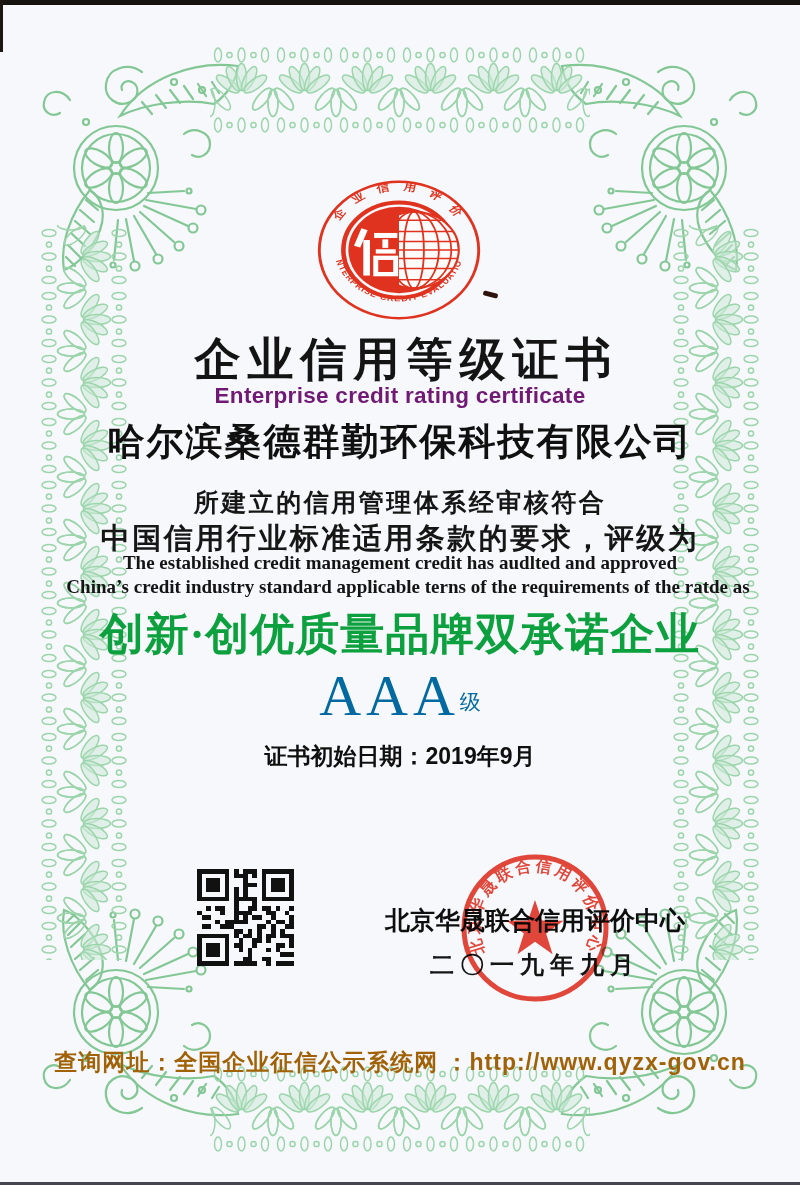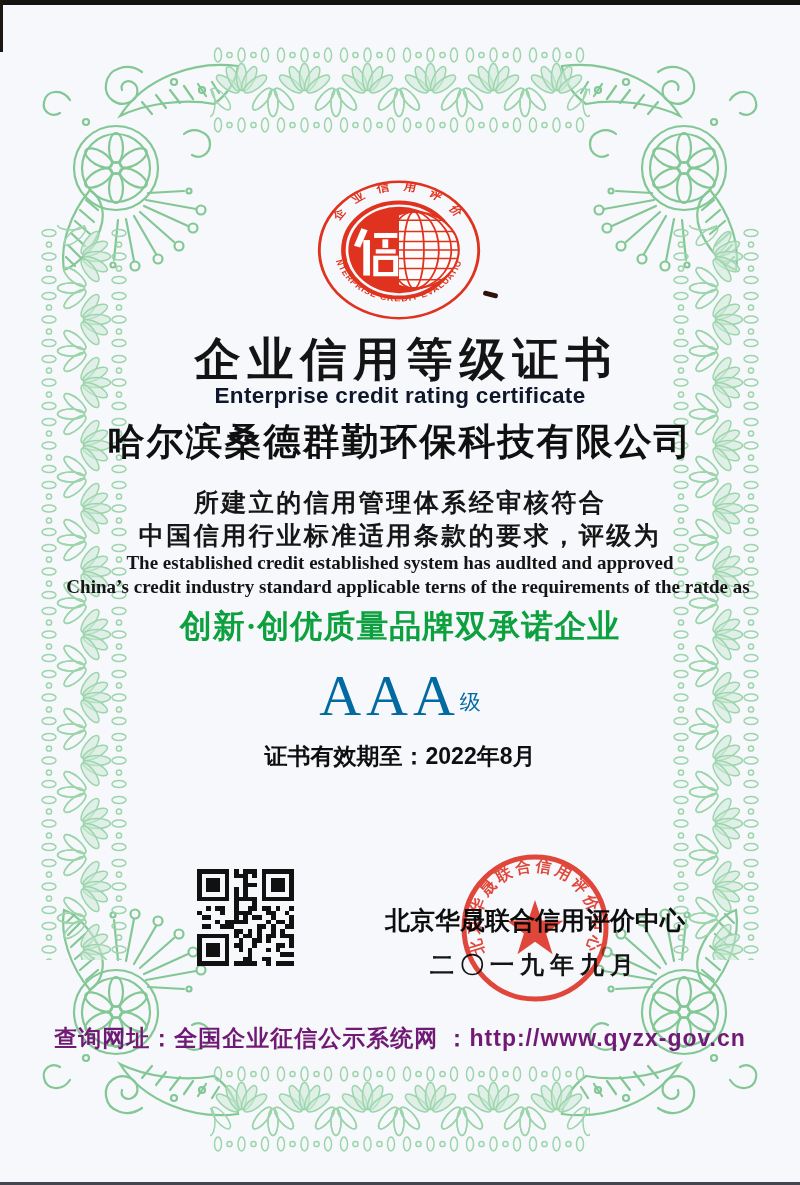--- a/index.html
+++ b/index.html
@@ -15,39 +15,39 @@
   
   .corner{left:24px;top:38px;width:236px;height:236px;}
   .corner.tr{left:auto;right:24px;transform:scaleX(-1);}
   .corner.bl{top:906px;transform:scaleY(-1);}
   .corner.br{left:auto;right:24px;top:906px;transform:scale(-1,-1);}
   .band-h{left:210px;width:380px;height:92px;overflow:hidden;}
   .band-v{width:92px;height:735px;top:225px;overflow:hidden;}
   .band-v svg{position:absolute;left:0;top:0;transform:rotate(90deg);transform-origin:46px 46px;}
   
   .title{top:329px;font-size:46px;font-weight:bold;letter-spacing:7px;padding-left:13px;color:#141414;}
-  .subtitle{top:383px;font-size:22.5px;font-weight:bold;letter-spacing:.3px;color:#0f172a;}
+  .subtitle{top:383px;font-size:22.5px;font-weight:bold;letter-spacing:.3px;color:#701a75;}
   .company{top:417px;font-size:37px;font-weight:bold;letter-spacing:2px;color:#101010;}
   .zh1{top:486px;font-size:25px;font-weight:bold;letter-spacing:2.5px;}
-  .zh2{top:519px;font-size:25px;font-weight:bold;letter-spacing:2.5px;}
+  .zh2{top:519px;font-size:29px;font-weight:bold;letter-spacing:2.5px;}
   .en{font-family:"Liberation Serif",serif;font-weight:bold;font-size:19px;color:#141414;}
   .en1{top:552px;} .en2{top:576px;margin-left:16px;}
-  .award{top:605px;font-family:"Liberation Serif",serif;font-weight:bold;font-size:32px;color:#0ca13e;letter-spacing:1px;}
+  .award{top:605px;font-family:"Liberation Serif",serif;font-weight:bold;font-size:44px;color:#0ca13e;letter-spacing:1px;}
   .grade-row{top:662px;font-family:"Liberation Serif",serif;color:#0369a1;}
   .grade{font-size:58px;letter-spacing:5px;}
   .grade-suffix{font-size:21px;vertical-align:6px;letter-spacing:0;}
   .dates{top:741px;left:0;right:0;display:flex;justify-content:center;}
   .dates-inner{font-size:23px;font-weight:bold;line-height:31px;text-align:left;color:#0f0f0f;}
   .qr{left:196px;top:869px;width:99px;height:97px;}
   .issuer-block{left:368px;top:904px;width:334px;text-align:center;z-index:2;}
   .issuer{font-size:25px;font-weight:bold;color:#0e0e0e;}
   .issue-date{margin-top:12px;font-family:"Liberation Serif",serif;font-weight:bold;font-size:24px;letter-spacing:6px;color:#141414;}
   .stamp{left:459px;top:852px;width:152px;height:152px;z-index:3;mix-blend-mode:multiply;opacity:.92;}
   .logo{left:316px;top:179px;width:166px;height:142px;}
-  .footer{top:1023px;font-size:23px;font-weight:bold;letter-spacing:1px;color:#701a75;z-index:2;}
+  .footer{top:1047px;font-size:23px;font-weight:bold;letter-spacing:1px;color:#a16207;z-index:2;}
   .defs-holder{position:absolute;width:0;height:0;overflow:hidden;}
 </style>
 </head>
 <body>
 
 <div class="page">
 
   <svg class="defs-holder" aria-hidden="true">
     <defs>
       <g id="lace-tile" stroke="#9cd5ab" stroke-width="1.5" fill="none">
@@ -238,31 +238,31 @@
       <rect x="72" y="111" width="24" height="23" fill="none" stroke="#ffffff" stroke-width="6"></rect>
     </g>
   </svg>
 
   <div class="abs ctr title">企业信用等级证书</div>
   <div class="abs ctr subtitle">Enterprise credit rating certificate</div>
   <div class="abs ctr zh1">所建立的信用管理体系经审核符合</div>
 
   <div class="abs ctr company">哈尔滨桑德群勤环保科技有限公司</div>
   <div class="abs ctr zh2">中国信用行业标准适用条款的要求，评级为</div>
-  <div class="abs ctr en en1">The established credit established system has audlted and approved</div>
+  <div class="abs ctr en en1">The established credit management credit has audlted and approved</div>
   <div class="abs ctr en en2">China’s credit industry standard applicable terns of the requirements of the ratde as</div>
 
   <div class="abs ctr award">创新·创优质量品牌双承诺企业</div>
   <div class="abs ctr grade-row">
     <span class="grade">AAA</span><span class="grade-suffix">级</span>
   </div>
 
   <div class="abs dates">
     <div class="dates-inner">
-      <div>证书有效期至：2022年8月</div>
+      <div>证书初始日期：2019年9月</div>
     </div>
   </div>
 
   <svg id="qr" class="abs qr" viewBox="0 0 21 21" shape-rendering="crispEdges">
       <rect x="8" y="0" width="1" height="1" fill="#111"></rect>
       <rect x="10" y="0" width="1" height="1" fill="#111"></rect>
       <rect x="11" y="0" width="1" height="1" fill="#111"></rect>
       <rect x="12" y="0" width="1" height="1" fill="#111"></rect>
       <rect x="8" y="1" width="1" height="1" fill="#111"></rect>
       <rect x="9" y="1" width="1" height="1" fill="#111"></rect>

